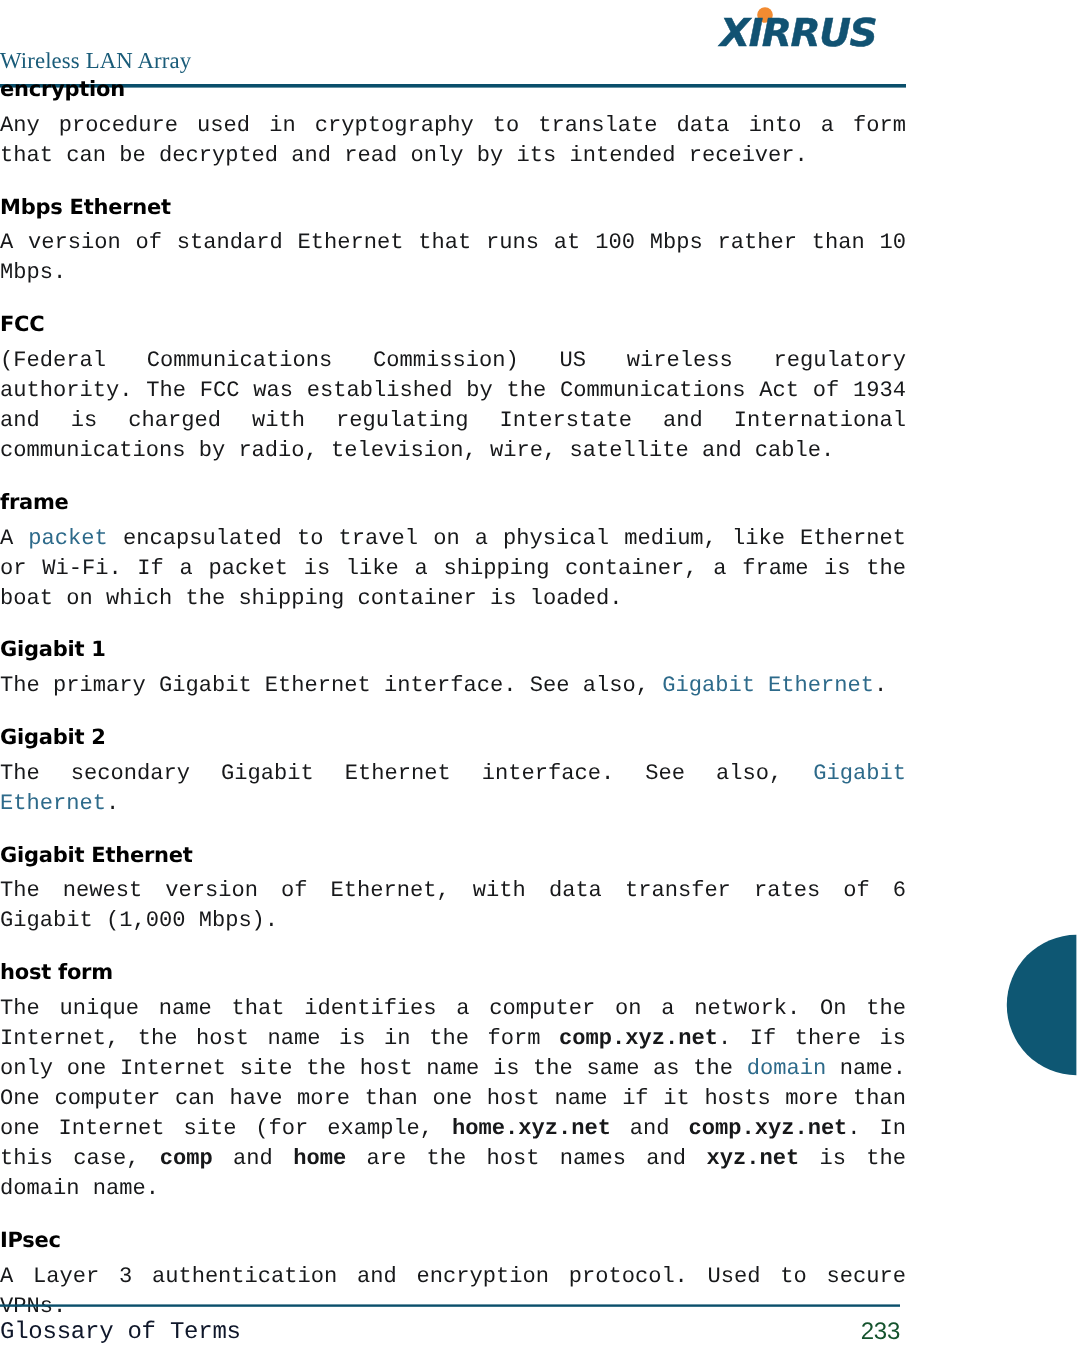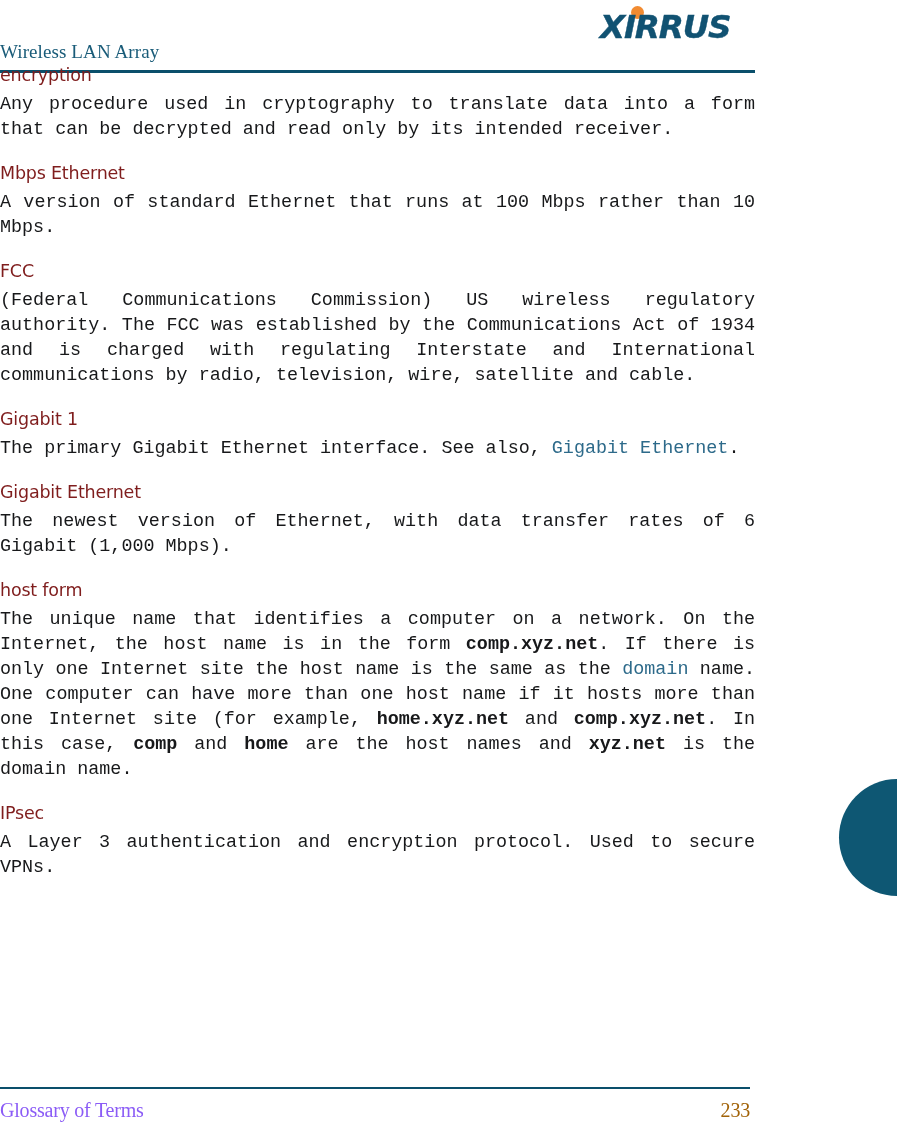--- a/index.html
+++ b/index.html
@@ -88,24 +88,24 @@
   .content {
     position: absolute;
     left: 0;
     top: 64px;
     width: 755px;
   }
 
   h2.term {
     margin: 0;
     font-family: "DejaVu Sans", sans-serif;
-    font-weight: normal;
+    font-weight: bold;
     font-size: 17.5px;
     line-height: 22px;
-    color: #7f1d1d;
+    color: #000000;
     letter-spacing: -0.2px;
   }
 
   p.def {
     margin: 6px 0 0 0;
     font-family: Liberation Mono, monospace;
     font-size: 18.4px;
     line-height: 25px;
     color: #17181a;
     text-align: justify;
@@ -147,33 +147,33 @@
     left: 0;
     top: 0;
     width: 750px;
     height: 1.6px;
     background: #0a4f6b;
   }
   .footer-left {
     position: absolute;
     left: 0;
     top: 12px;
-    font-family: Liberation Serif, serif;
+    font-family: Liberation Mono, monospace;
     font-size: 20px;
-    color: #8b5cf6;
+    color: #0f172a;
     letter-spacing: -0.2px;
     white-space: nowrap;
   }
   .footer-right {
     position: absolute;
     right: 0;
     top: 12px;
-    font-family: Liberation Serif, serif;
+    font-family: Liberation Sans, sans-serif;
     font-size: 20px;
-    color: #a16207;
+    color: #14532d;
     letter-spacing: -0.2px;
     white-space: nowrap;
     text-align: center;
   }
 </style>
 </head>
 <body>
 
 <div class="page">
 
@@ -194,22 +194,30 @@
       </div>
       <div class="entry">
         <h2 class="term">Mbps Ethernet</h2>
         <p class="def"><span>A version of standard Ethernet that runs at 100 Mbps rather than 10 Mbps.</span></p>
       </div>
       <div class="entry">
         <h2 class="term">FCC</h2>
         <p class="def"><span>(Federal Communications Commission) US wireless regulatory authority. The FCC was established by the Communications Act of 1934 and is charged with regulating Interstate and International communications by radio, television, wire, satellite and cable.</span></p>
       </div>
       <div class="entry">
+        <h2 class="term">frame</h2>
+        <p class="def"><span>A </span><a class="xref" href="#">packet</a><span> encapsulated to travel on a physical medium, like Ethernet or Wi-Fi. If a packet is like a shipping container, a frame is the boat on which the shipping container is loaded.</span></p>
+      </div>
+      <div class="entry">
         <h2 class="term">Gigabit 1</h2>
         <p class="def"><span>The primary Gigabit Ethernet interface. See also, </span><a class="xref" href="#">Gigabit Ethernet</a><span>.</span></p>
+      </div>
+      <div class="entry">
+        <h2 class="term">Gigabit 2</h2>
+        <p class="def"><span>The secondary Gigabit Ethernet interface. See also, </span><a class="xref" href="#">Gigabit Ethernet</a><span>.</span></p>
       </div>
       <div class="entry">
         <h2 class="term">Gigabit Ethernet</h2>
         <p class="def"><span>The newest version of Ethernet, with data transfer rates of 6 Gigabit (1,000 Mbps).</span></p>
       </div>
       <div class="entry">
         <h2 class="term">host form</h2>
         <p class="def"><span>The unique name that identifies a computer on a network. On the Internet, the host name is in the form </span><b class="strong">comp.xyz.net</b><span>. If there is only one Internet site the host name is the same as the </span><a class="xref" href="#">domain</a><span> name. One computer can have more than one host name if it hosts more than one Internet site (for example, </span><b class="strong">home.xyz.net</b><span> and </span><b class="strong">comp.xyz.net</b><span>. In this case, </span><b class="strong">comp</b><span> and </span><b class="strong">home</b><span> are the host names and </span><b class="strong">xyz.net</b><span> is the domain name.</span></p>
       </div>
       <div class="entry">

